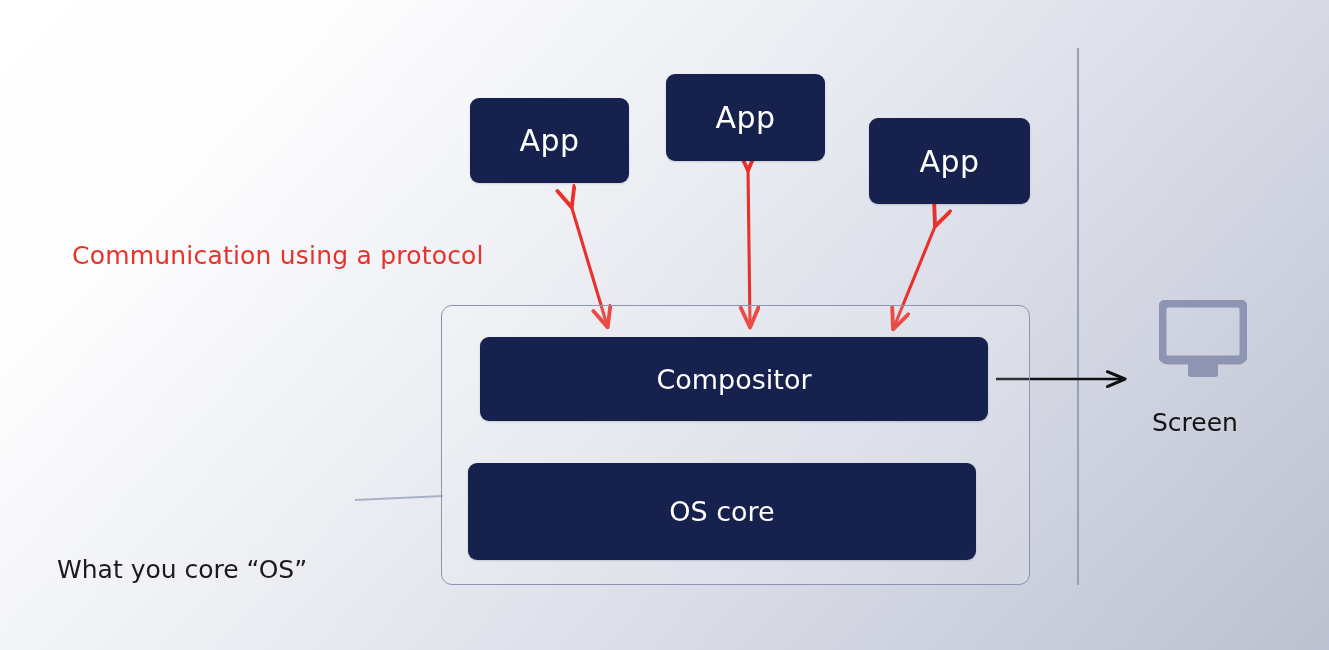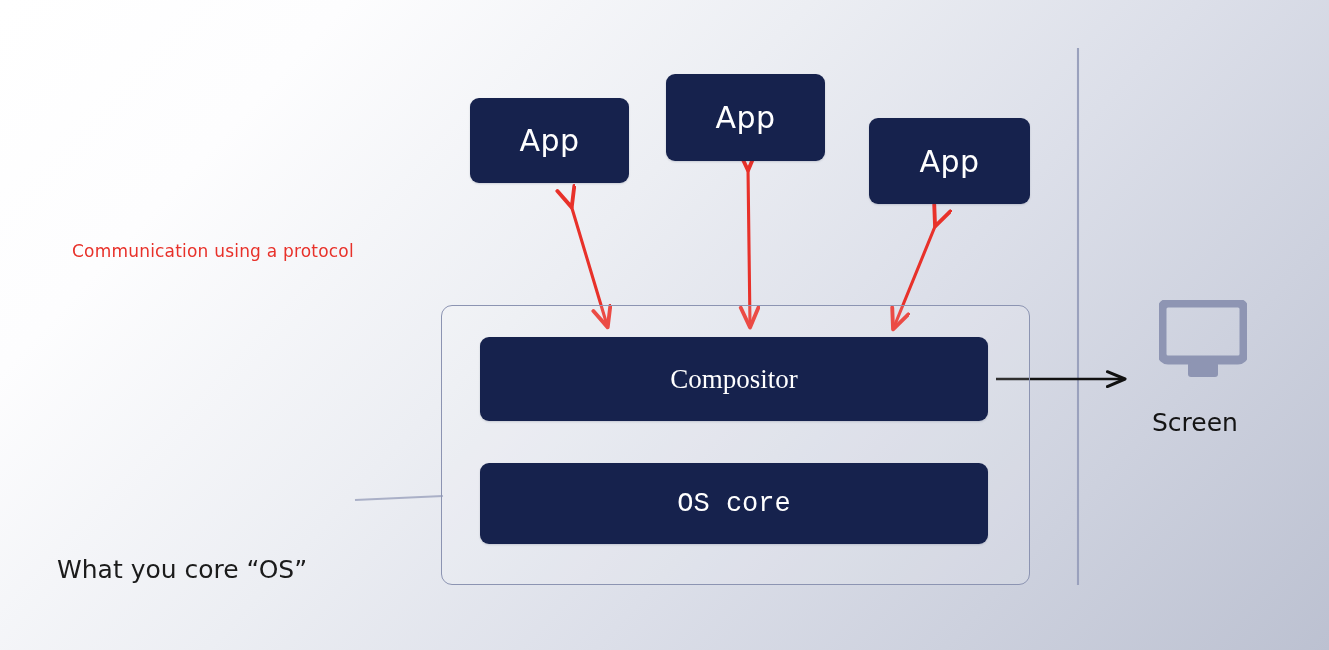--- a/index.html
+++ b/index.html
@@ -53,37 +53,35 @@
     width: 589px;
     height: 280px;
     border: 1.6px solid #8c94b2;
     border-radius: 11px;
     background: rgba(255,255,255,0.13);
     box-sizing: border-box;
   }
   #compositor-box {
     left: 480px; top: 337px; width: 508px; height: 84px;
     font-size: 27px;
-    font-family: Liberation Serif, serif;
   }
   #oscore-box {
-    left: 480px; top: 463px; width: 508px; height: 81px;
+    left: 468px; top: 463px; width: 508px; height: 97px;
     font-size: 27px;
-    font-family: Liberation Mono, monospace;
   }
 
   
   .label {
     position: absolute;
     white-space: pre;
   }
   #protocol-label {
     left: 72px;
     top: 241px;
-    font-size: 17px;
+    font-size: 25px;
     color: #e8312a;
     letter-spacing: 0.2px;
   }
   #os-note {
     left: 57px;
     top: 455px;
     font-size: 25px;
     color: #1b1b1b;
     line-height: 46px;
   }

